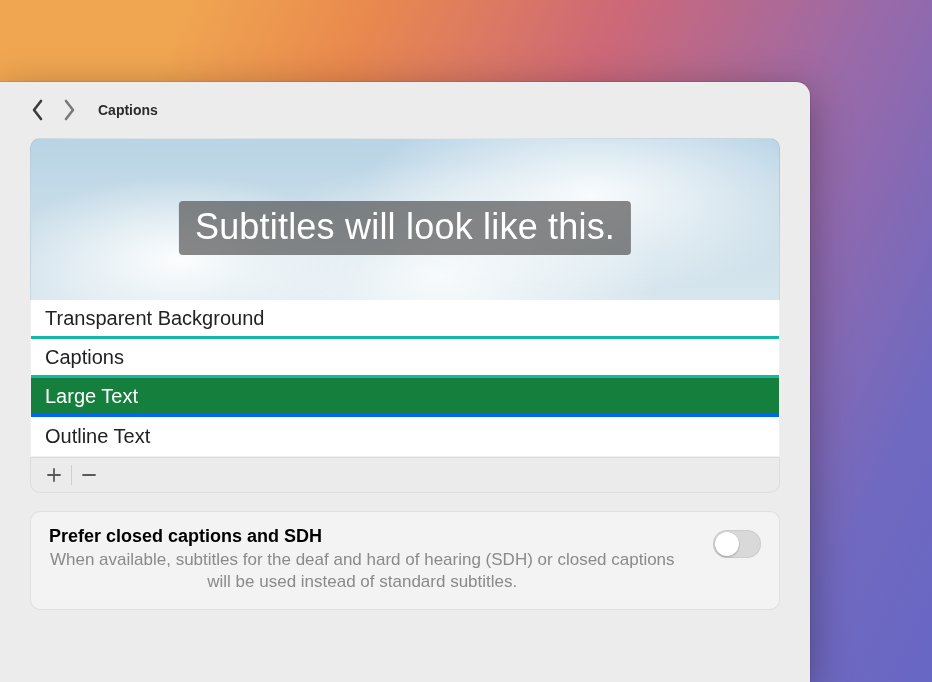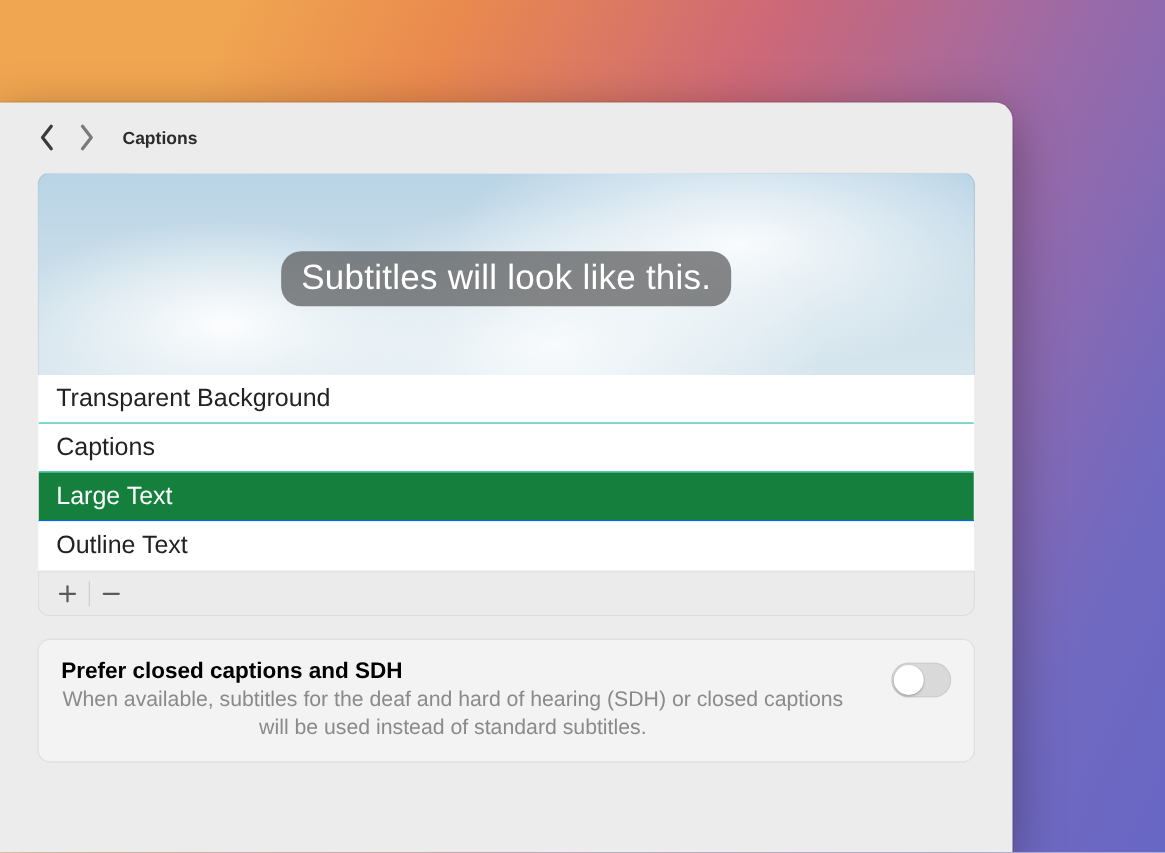--- a/index.html
+++ b/index.html
@@ -66,41 +66,41 @@
     border: 1px solid rgba(0,0,0,0.06);
     border-bottom: none;
   }
   .subtitle-box {
     position: absolute;
     left: 50%;
     top: 62px;
     transform: translateX(-50%);
     background: rgba(80,80,80,0.68);
     color: #ffffff;
-    font-size: 28px;
+    font-size: 36px;
     font-weight: 400;
     padding: 5px 16px 7px;
-    border-radius: 16px;
+    border-radius: 4px;
     white-space: nowrap;
     letter-spacing: 0.2px;
   }
   .style-list {
     width: 100%;
     background: #ffffff;
     border: 1px solid rgba(0,0,0,0.06);
     border-top: none;
   }
   .style-row {
     height: 39px;
     display: flex;
     align-items: center;
     padding: 0 14px;
     font-size: 20px;
     color: #222;
-    border-bottom: 1px solid #14b8a6;
+    border-bottom: 3px solid #14b8a6;
     background: #ffffff;
     cursor: default;
   }
   .style-row:last-child { border-bottom: none; }
   .style-row.selected {
     background: #15803d;
     color: #ffffff;
     border-bottom-color: #0064ff;
   }
   .list-toolbar {

